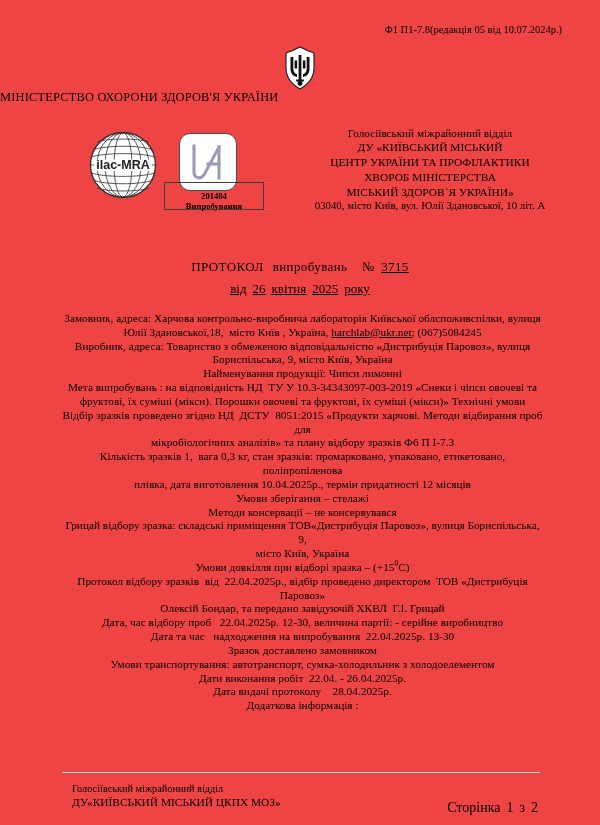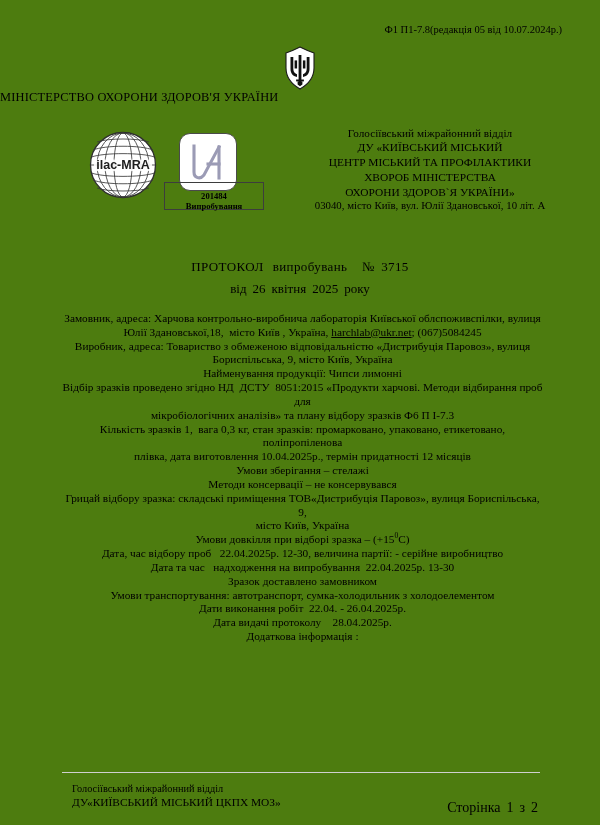--- a/index.html
+++ b/index.html
@@ -8,21 +8,21 @@
     background: #ffffff;
   }
   body {
     font-family: "Liberation Serif", "DejaVu Serif", serif;
     color: #000000;
   }
   .page {
     position: relative;
     width: 600px;
     height: 825px;
-    background: #4d7c0f;
+    background: #ef4444;
     overflow: hidden;
     box-sizing: border-box;
   }
 
   
   .form-code {
     position: absolute;
     top: 24px;
     right: 38px;
     font-size: 10.5px;
@@ -110,21 +110,21 @@
   .protocol {
     position: absolute;
     top: 259px;
     left: 0;
     width: 600px;
     text-align: center;
     font-size: 13px;
   }
   .protocol .row1 { letter-spacing: 0.4px; }
   .protocol .row2 { margin-top: 6px; }
-  .u { }
+  .u { text-decoration: underline; }
   .sp3 { display: inline-block; width: 9px; }
   .sp2 { display: inline-block; width: 6px; }
 
   
   .body-text {
     position: absolute;
     top: 312px;
     left: 62px;
     width: 481px;
     font-size: 11.3px;
@@ -229,50 +229,54 @@
 
     <div class="cert-box">
       <div>201484</div>
       <div>Випробування</div>
     </div>
   </div>
 
   <div class="institution">
     <div class="line1">Голосіївський міжрайонний відділ</div>
     <div>ДУ «КИЇВСЬКИЙ МІСЬКИЙ</div>
-    <div>ЦЕНТР МІСЬКИЙ ТА ПРОФІЛАКТИКИ</div>
+    <div>ЦЕНТР УКРАЇНИ ТА ПРОФІЛАКТИКИ</div>
     <div>ХВОРОБ МІНІСТЕРСТВА</div>
-    <div>ОХОРОНИ ЗДОРОВ`Я  УКРАЇНИ»</div>
+    <div>МІСЬКИЙ ЗДОРОВ`Я  УКРАЇНИ»</div>
     <div class="addr">03040, місто Київ, вул. Юлії Здановської, 10 літ. А</div>
   </div>
 
   <div class="protocol">
     <div class="row1">
       <span>ПРОТОКОЛ</span><span class="sp3"></span><span>випробувань</span><span class="sp3"></span><span class="sp2"></span><span>№</span><span class="sp2"></span><span class="u">3715</span>
     </div>
     <div class="row2">
       <span class="u"><span>від</span><span class="sp2"></span><span>26</span><span class="sp2"></span><span>квітня</span><span class="sp2"></span><span>2025</span><span class="sp2"></span><span>року</span></span>
     </div>
   </div>
 
   <div class="body-text">
     <p><span>Замовник, адреса: Харчова контрольно-виробнича лабораторія Київської облспоживспілки, вулиця
 Юлії Здановської,18,  місто Київ , Україна, </span><span class="email">harchlab@ukr.net</span><span>; (067)5084245</span></p>
     <p>Виробник, адреса: Товариство з обмеженою відповідальністю «Дистрибуція Паровоз», вулиця
 Бориспільська, 9, місто Київ, Україна</p>
     <p>Найменування продукції: Чипси лимонні</p>
+    <p>Мета випробувань : на відповідність НД  ТУ У 10.3-34343097-003-2019 «Снеки і чіпси овочеві та
+фруктові, їх суміші (мікси). Порошки овочеві та фруктові, їх суміші (мікси)» Технічні умови</p>
     <p>Відбір зразків проведено згідно НД  ДСТУ  8051:2015 «Продукти харчові. Методи відбирання проб для
 мікробіологічних аналізів» та плану відбору зразків Ф6 П І-7.3</p>
     <p>Кількість зразків 1,  вага 0,3 кг, стан зразків: промарковано, упаковано, етикетовано, поліпропіленова
 плівка, дата виготовлення 10.04.2025р., термін придатності 12 місяців</p>
     <p>Умови зберігання – стелажі</p>
     <p>Методи консервації – не консервувався</p>
     <p>Грицай відбору зразка: складські приміщення ТОВ«Дистрибуція Паровоз», вулиця Бориспільська, 9,
 місто Київ, Україна</p>
     <p><span>Умови довкілля при відборі зразка – (+15</span><sup>0</sup><span>С)</span></p>
+    <p>Протокол відбору зразків  від  22.04.2025р., відбір проведено директором  ТОВ «Дистрибуція Паровоз»
+Олексій Бондар, та передано завідуючій ХКВЛ  Г.І. Грицай</p>
     <p>Дата, час відбору проб   22.04.2025р. 12-30, величина партії: - серійне виробництво</p>
     <p>Дата та час   надходження на випробування  22.04.2025р. 13-30</p>
     <p>Зразок доставлено замовником</p>
     <p>Умови транспортування: автотранспорт, сумка-холодильник з холодоелементом</p>
     <p>Дати виконання робіт  22.04. - 26.04.2025р.</p>
     <p>Дата видачі протоколу    28.04.2025р.</p>
     <p>Додаткова інформація :</p>
   </div>
 
   <div class="footer-rule"></div>

